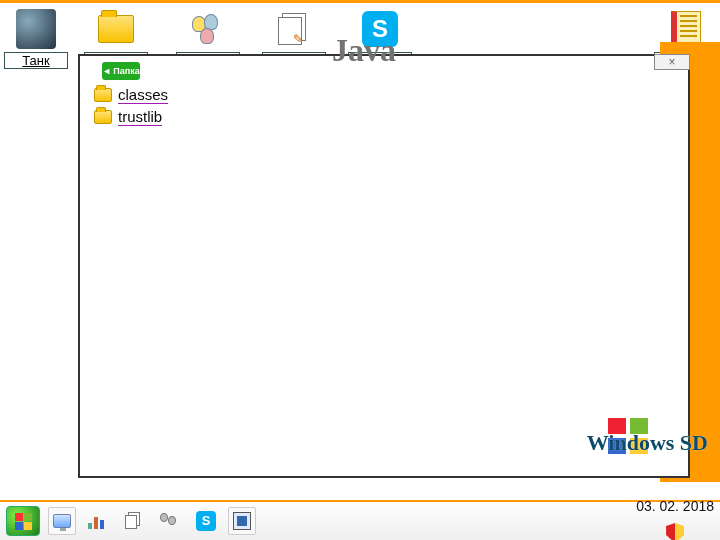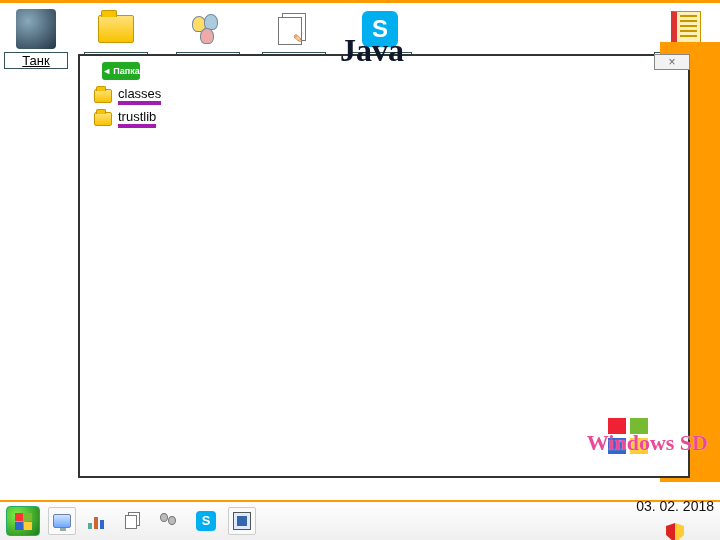--- a/index.html
+++ b/index.html
@@ -34,34 +34,34 @@
   .notebook{width:30px;height:36px;background:#fff0b8;border:1px solid #c79700;border-left:6px solid #d33; position:relative;}
   .notebook:before{content:"";position:absolute;left:3px;top:3px;right:3px;height:2px;background:#c79700;box-shadow:0 5px #c79700,0 10px #c79700,0 15px #c79700,0 20px #c79700;}
   .game{width:40px;height:40px;background:radial-gradient(circle at 30% 30%, #8ab, #234);border-radius:4px;}
   .arrow-green{width:38px;height:18px;background:#2a2;border-radius:3px;display:flex;align-items:center;justify-content:center;color:#fff;font:bold 9px/1 Arial;}
 
   
   .orange-panel{position:absolute; top:36px; right:0; width:60px; height:440px; background:#ff9a00;}
 
   
   .window { position:absolute; left:78px; top:48px; width:612px; height:424px; background:#fff; border:2px solid #333; }
-  .window .title{ font:bold 32px/1 Georgia, serif; position:absolute; left:260px; top:-22px; color:#0f172a;}
+  .window .title{ font:bold 32px/1 Georgia, serif; position:absolute; left:252px; top:-22px; color:#737373;}
   .window .close{position:absolute; right:-2px; top:-2px; width:36px; height:16px; border:1px solid #888; background:#f2f2f2; display:flex; align-items:center; justify-content:center; font:12px/1 Arial; color:#666; cursor:pointer;}
   .window .body{position:absolute; inset:0; padding:10px 14px;}
   .row{display:flex; align-items:center; gap:6px; margin:4px 0; cursor:pointer;}
-  .row .name{font-size:13px; border-bottom:4px solid #a21caf; color:#0a0a0a;}
+  .row .name{font-size:15px; border-bottom:1px solid #a21caf; color:#0a0a0a;}
 
   
   .winflag{position:absolute; right:70px; bottom:44px; width:42px; height:38px;}
   .winflag .q{position:absolute;width:18px;height:16px;}
   .winflag .r{background:#e23; left:0; top:0;}
   .winflag .g{background:#7b3; left:22px; top:0;}
   .winflag .b{background:#36c; left:0; top:20px;}
   .winflag .y{background:#fc3; left:22px; top:20px;}
-  .wintext{position:absolute; right:12px; bottom:46px; font:bold 22px/1 Georgia,serif; color:#ec4899; text-shadow:0 0 1px #ffd;}
+  .wintext{position:absolute; right:12px; bottom:46px; font:bold 22px/1 Georgia,serif; color:#0c4a6e; text-shadow:0 0 1px #ffd;}
 
   
   .taskbar{position:absolute; left:0; right:0; bottom:0; height:40px; background:linear-gradient(#fefefe,#efefef); border-top:2px solid #ff9a00; display:flex; align-items:center; padding:0 6px; gap:8px;}
   .start{width:34px;height:30px;border-radius:4px;background:radial-gradient(circle at 30% 30%, #7cf04a,#1a7a1a);border:1px solid #2a6; display:flex;align-items:center;justify-content:center;position:relative;}
   .start .fl{display:grid;grid-template-columns:8px 8px;grid-template-rows:8px 8px;gap:1px;}
   .start .fl span:nth-child(1){background:#f33;} .start .fl span:nth-child(2){background:#7b3;} .start .fl span:nth-child(3){background:#36c;} .start .fl span:nth-child(4){background:#fc3;}
   .tb-btn{width:28px;height:28px;border:1px solid #ccc;background:#fafafa;display:flex;align-items:center;justify-content:center;border-radius:2px;cursor:pointer;}
   .tb-btn.noborder{border:none;background:transparent;}
   .spacer{flex:1;}
   .tray{display:flex;align-items:center;gap:10px;flex-direction:column;}

